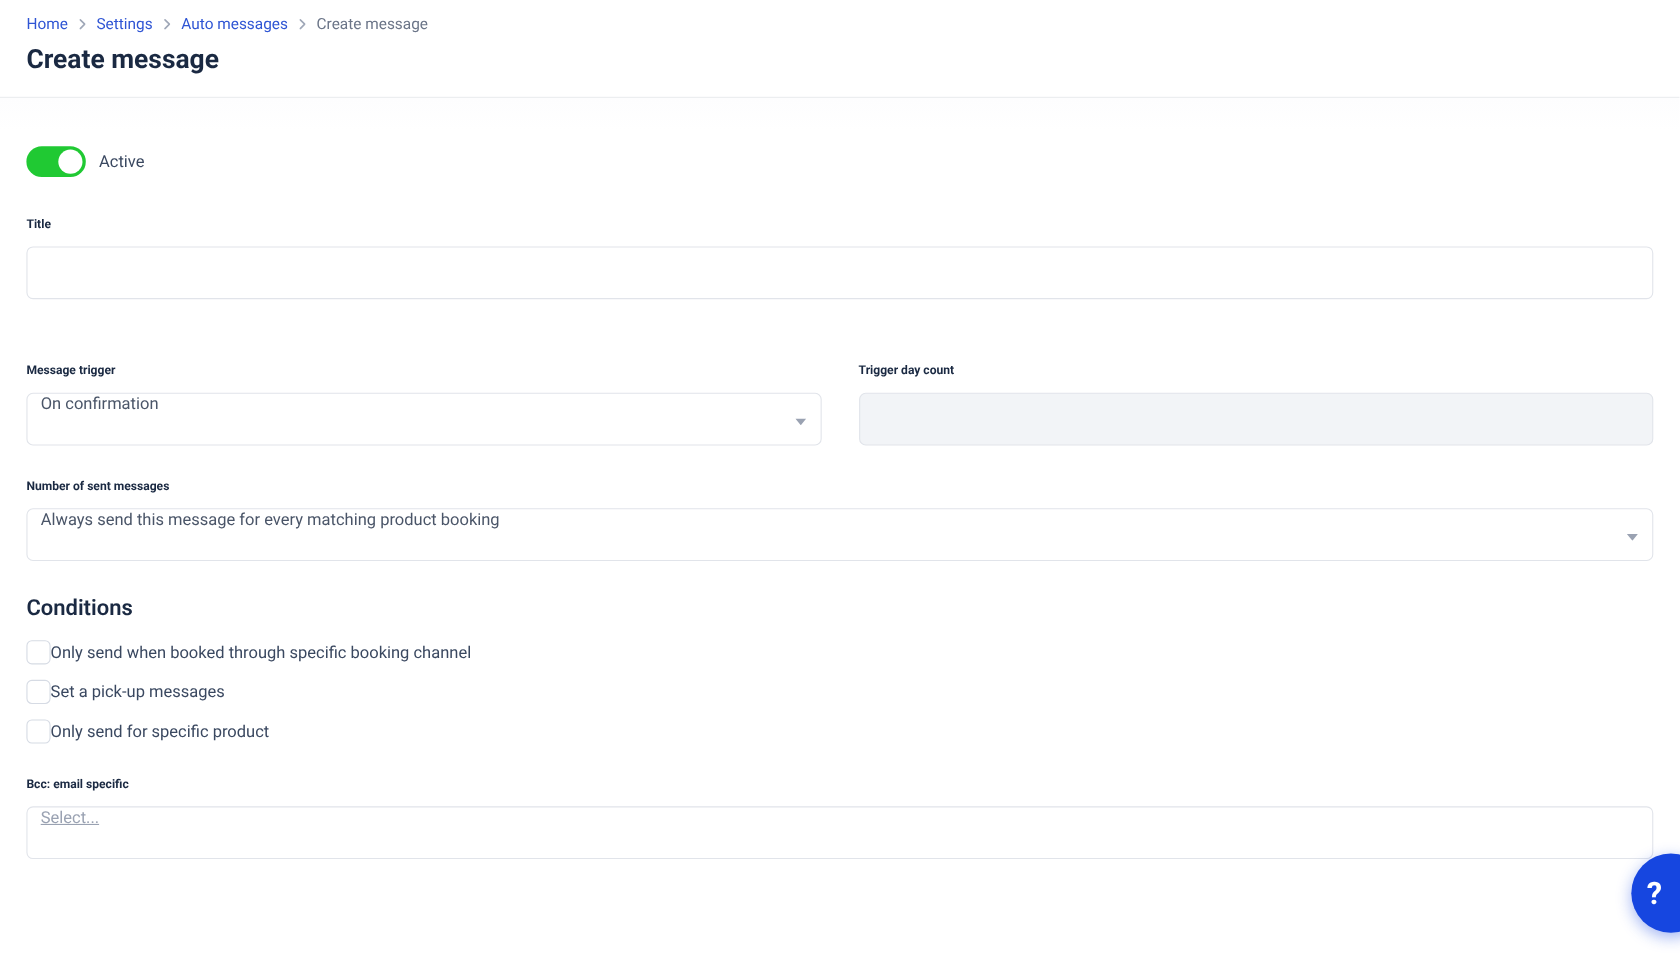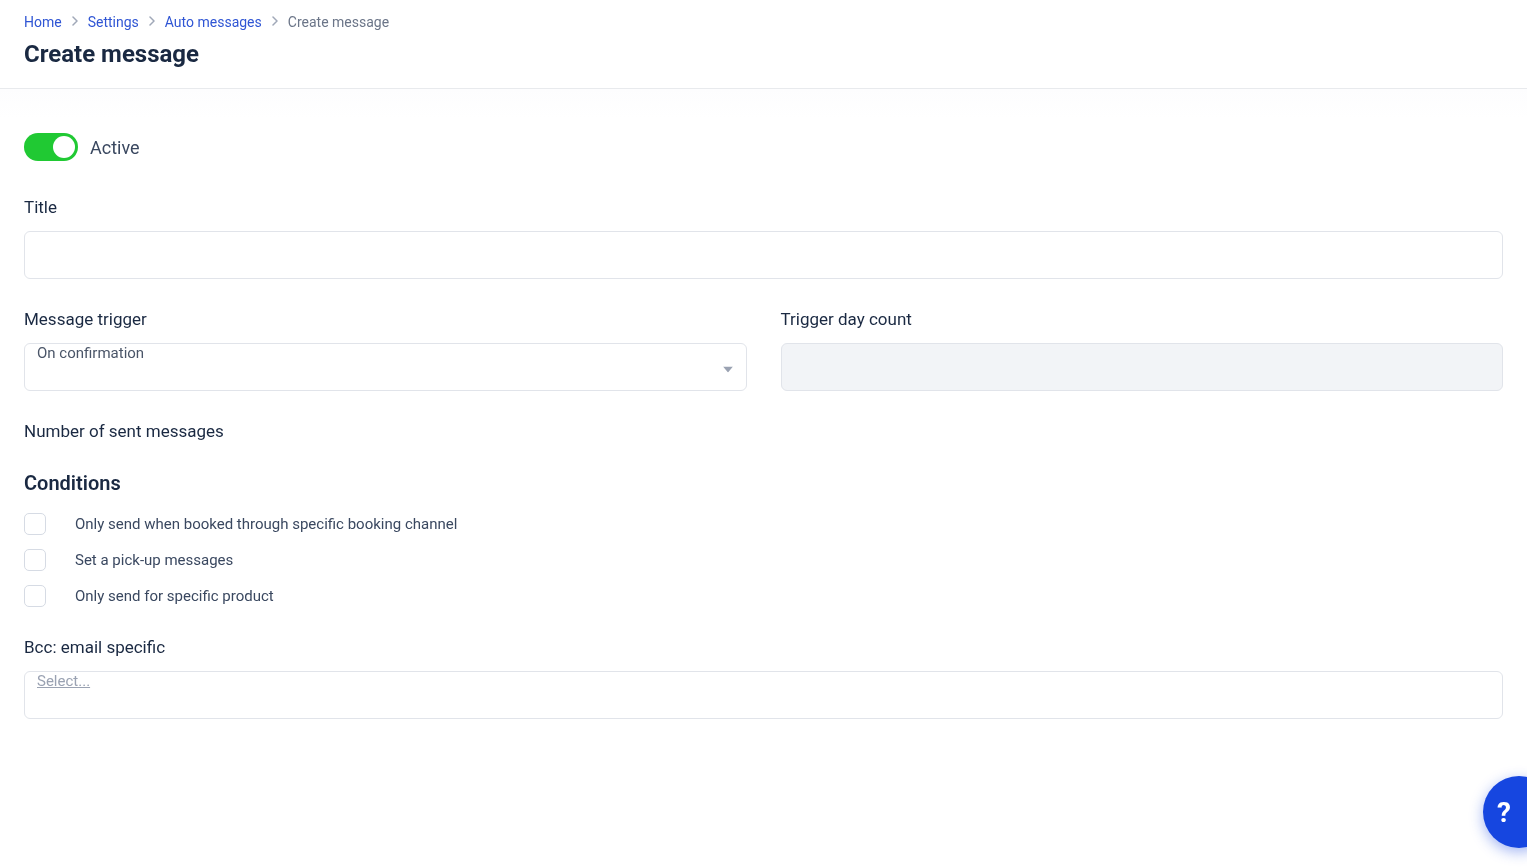--- a/index.html
+++ b/index.html
@@ -11,21 +11,21 @@
       font-family: -apple-system, BlinkMacSystemFont, "Segoe UI", Roboto, Helvetica, Arial, sans-serif;
       background: #ffffff;
       color: #1a2942;
     }
     .header-region {
       padding: 14px 24px 20px 24px;
       border-bottom: 1px solid #e8eaed;
     }
     .breadcrumb {
       display: flex;
-      align-items: center;
+      align-items: flex-end;
       gap: 10px;
       font-size: 14px;
       margin-bottom: 10px;
     }
     .breadcrumb a, .breadcrumb .crumb-link {
       color: #2F55D4;
       text-decoration: none;
       cursor: pointer;
     }
     .breadcrumb .crumb-sep {
@@ -61,29 +61,30 @@
     .toggle-knob {
       position: absolute;
       top: 3px;
       right: 3px;
       width: 22px;
       height: 22px;
       background: #ffffff;
       border-radius: 50%;
     }
     .toggle-label {
-      font-size: 18px;
+      font-size: 15px;
       color: #3a4860;
     }
     .field-label {
-      font-size: 17px;
-      font-weight: 400;
+      font-size: 11px;
+      font-weight: 700;
       color: #1a2942;
       margin-bottom: 14px;
       display: block;
+      margin-top: 28px;
     }
     .section-heading {
       font-size: 20px;
       font-weight: 600;
       color: #1a2942;
       margin-bottom: 18px;
     }
     .field-block {
       margin-bottom: 30px;
     }
@@ -136,21 +137,21 @@
       position: absolute;
       right: 14px;
       top: 50%;
       transform: translateY(-50%);
       pointer-events: none;
       color: #9aa2b2;
     }
     .checkbox-row {
       display: flex;
       align-items: center;
-      gap: 29px;
+      gap: 0;
       margin-bottom: 14px;
       cursor: pointer;
       text-align: center;
     }
     .checkbox-box {
       width: 22px;
       height: 22px;
       border: 1px solid #d6dbe4;
       border-radius: 5px;
       background: #ffffff;
@@ -236,20 +237,30 @@
       </div>
     </div>
     <div class="col">
       <label class="field-label">Trigger day count</label>
       <input class="text-input disabled" type="text" disabled="" value="" style="">
     </div>
   </div>
 
   <div class="field-block">
     <label class="field-label">Number of sent messages</label>
+    <div class="select-wrap">
+      <div class="select-face">
+        <span>Always send this message for every matching product booking</span>
+      </div>
+      <span class="select-caret">
+        <svg width="10" height="6" viewBox="0 0 10 6" fill="currentColor">
+            <path d="M0 0l5 6 5-6H0z"></path>
+          </svg>
+      </span>
+    </div>
   </div>
 
   <div class="field-block">
     <div class="section-heading">Conditions</div>
     <div class="checkbox-row">
       <div class="checkbox-box"></div>
       <span class="checkbox-label">Only send when booked through specific booking channel</span>
     </div>
     <div class="checkbox-row">
       <div class="checkbox-box"></div>

